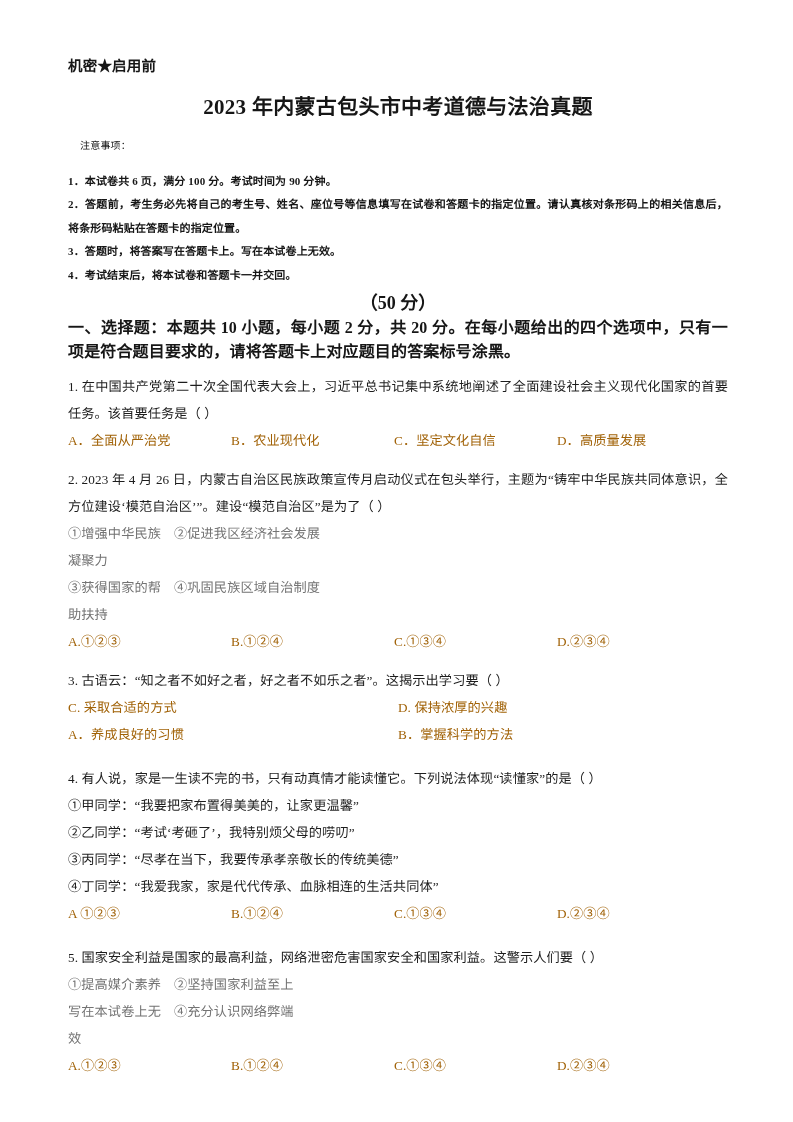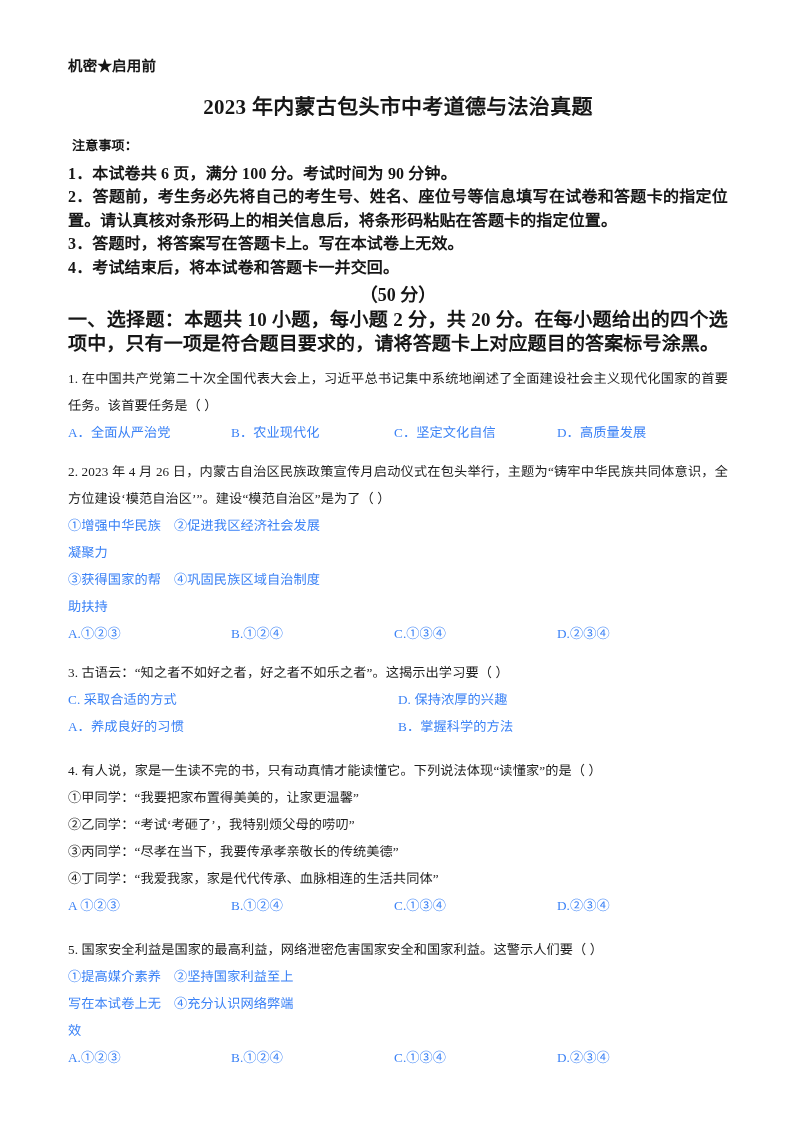--- a/index.html
+++ b/index.html
@@ -41,45 +41,45 @@
   }
   .doc-title {
     font-weight: bold;
     font-size: 21px;
     line-height: 30px;
     text-align: center;
     letter-spacing: 0.3px;
     margin: 0 0 12px 0;
   }
   .notice-heading {
-    font-weight: bold;
-    font-size: 13px;
+    font-weight: normal;
+    font-size: 10px;
     line-height: 23.5px;
     letter-spacing: 0.2px;
-    margin: 4px;
+    margin: 12px;
   }
   .notice-item {
     font-weight: bold;
-    font-size: 16px;
+    font-size: 11px;
     line-height: 23.5px;
     letter-spacing: 0.15px;
     margin: 0;
     text-align: justify;
     text-justify: inter-ideograph;
   }
   .score-line {
     font-weight: bold;
     font-size: 18px;
     line-height: 25px;
     text-align: center;
     margin: 4px 0 0 0;
   }
   .section-intro {
     font-weight: bold;
-    font-size: 19px;
+    font-size: 16px;
     line-height: 23.5px;
     letter-spacing: 0.15px;
     margin: 0 0 10px 0;
     text-align: justify;
     text-justify: inter-ideograph;
   }
 
   
   .question {
     margin: 0 0 4px 0;
@@ -89,35 +89,35 @@
     line-height: 27px;
     color: #1d1d1d;
     margin: 0;
     text-align: justify;
     text-justify: inter-ideograph;
     letter-spacing: 0.1px;
   }
   .sub-opt-row {
     font-size: 13.2px;
     line-height: 27px;
-    color: #3b82f6;
+    color: #737373;
     margin: 0;
     display: flex;
     letter-spacing: 0.1px;
   }
   .sub-opt {
     display: block;
   }
   .sub-opt.col1 { width: 106px; flex: 0 0 106px; }
   .sub-opt.col2 { flex: 1 1 auto; }
 
   .opt-row {
     font-size: 13.2px;
     line-height: 27px;
-    color: #3b82f6;
+    color: #a16207;
     margin: 0;
     display: flex;
     letter-spacing: 0.1px;
   }
   
   .opt-row.quad .opt { flex: 0 0 163px; }
   .opt-row.quad .opt:last-child { flex: 1 1 auto; }
   
   .opt-row.duo .opt { flex: 0 0 330px; }
   .opt-row.duo .opt:last-child { flex: 1 1 auto; }

